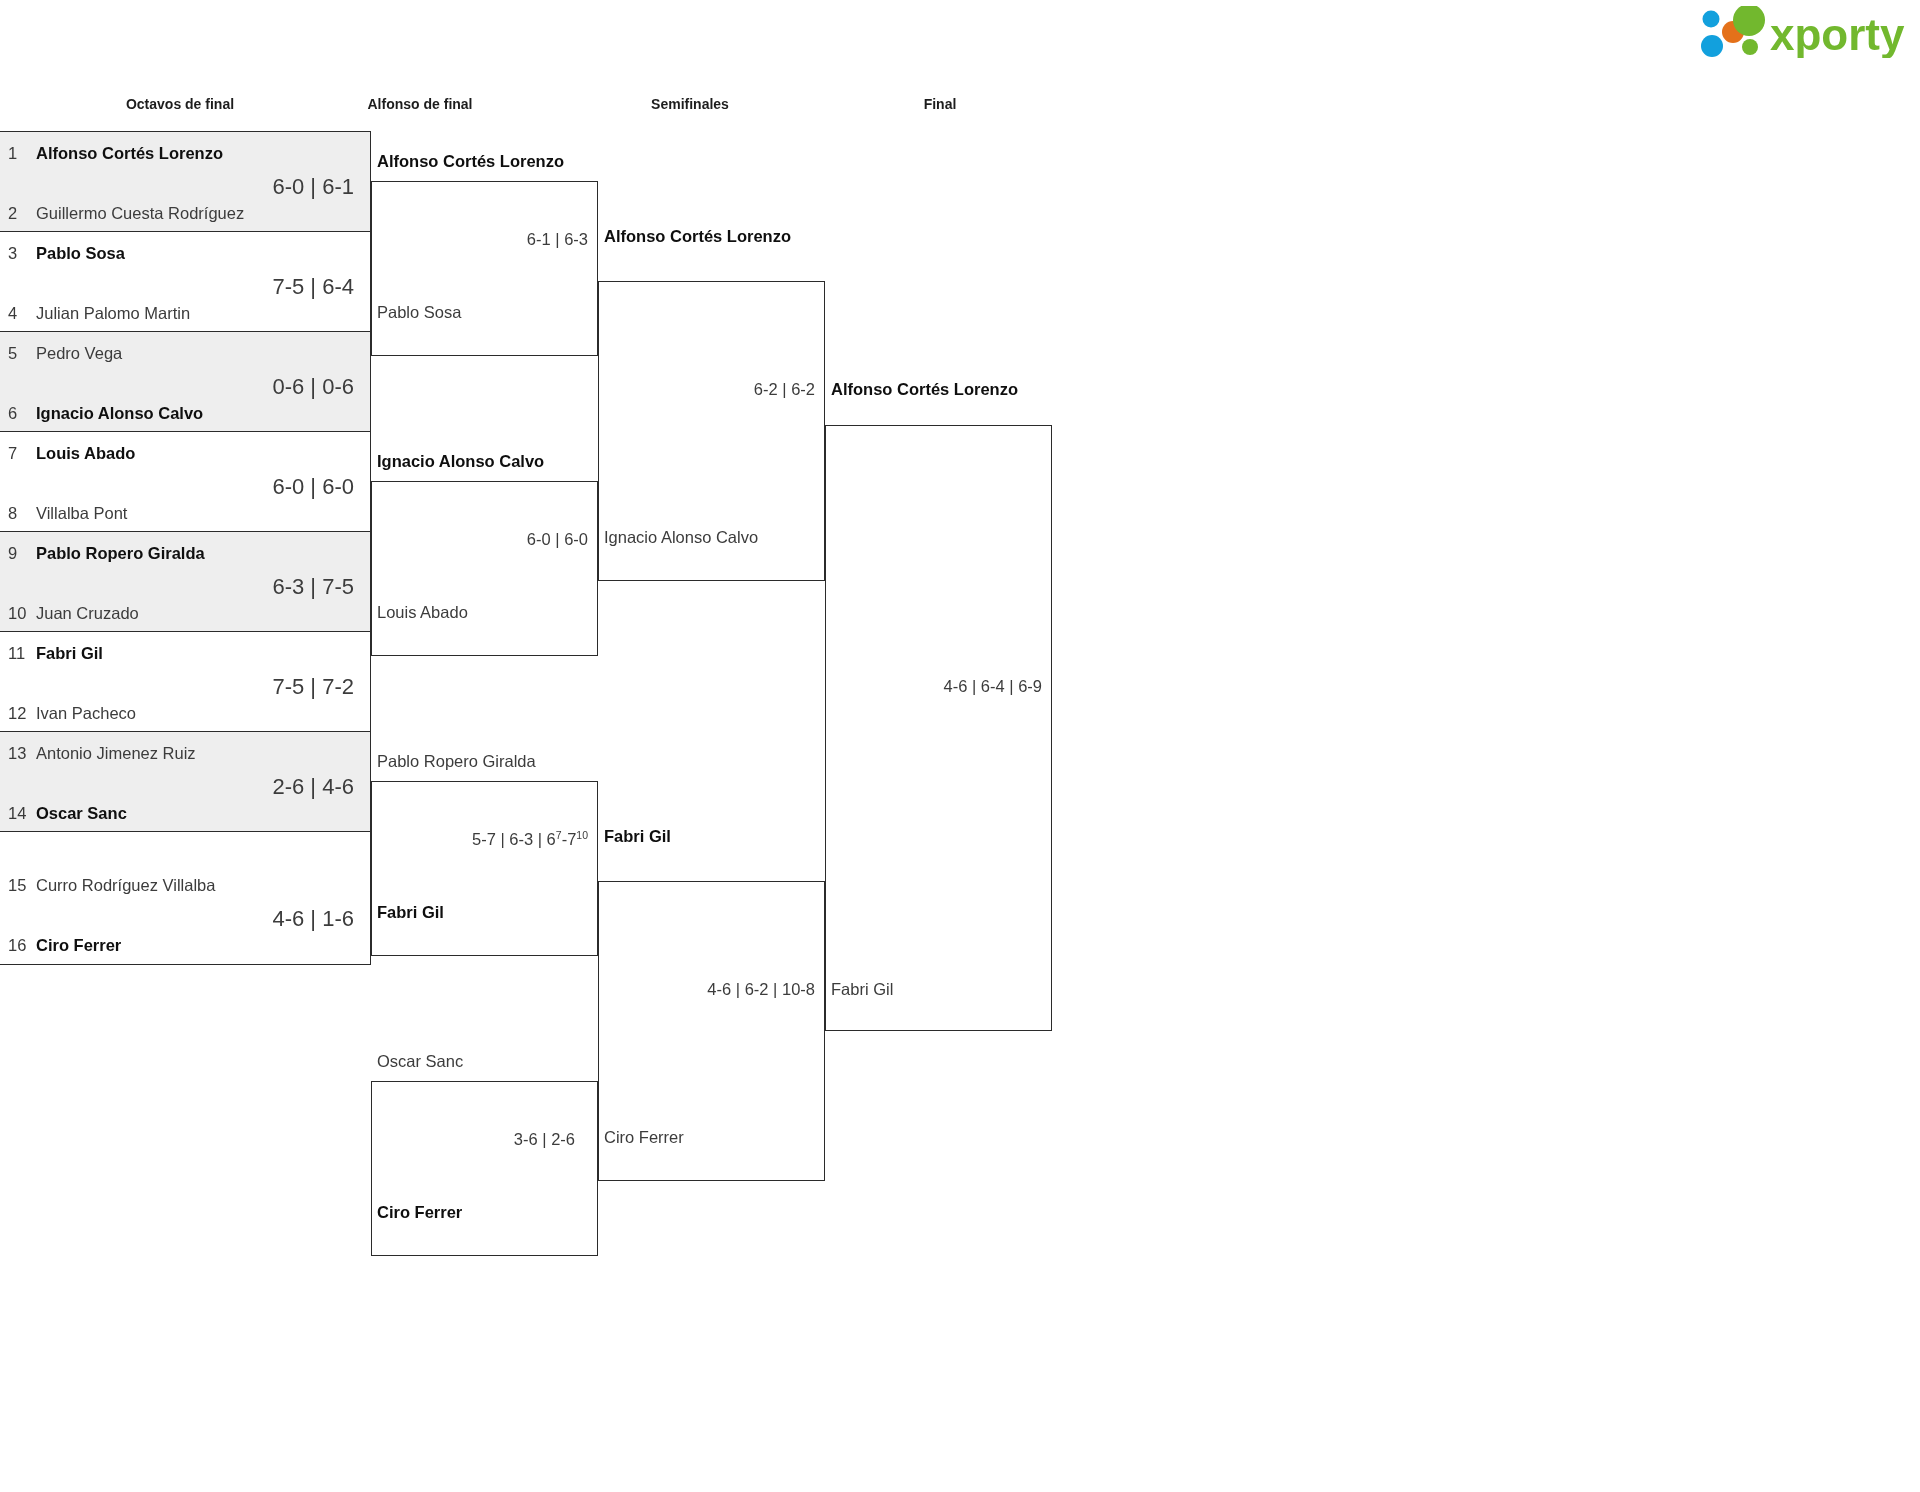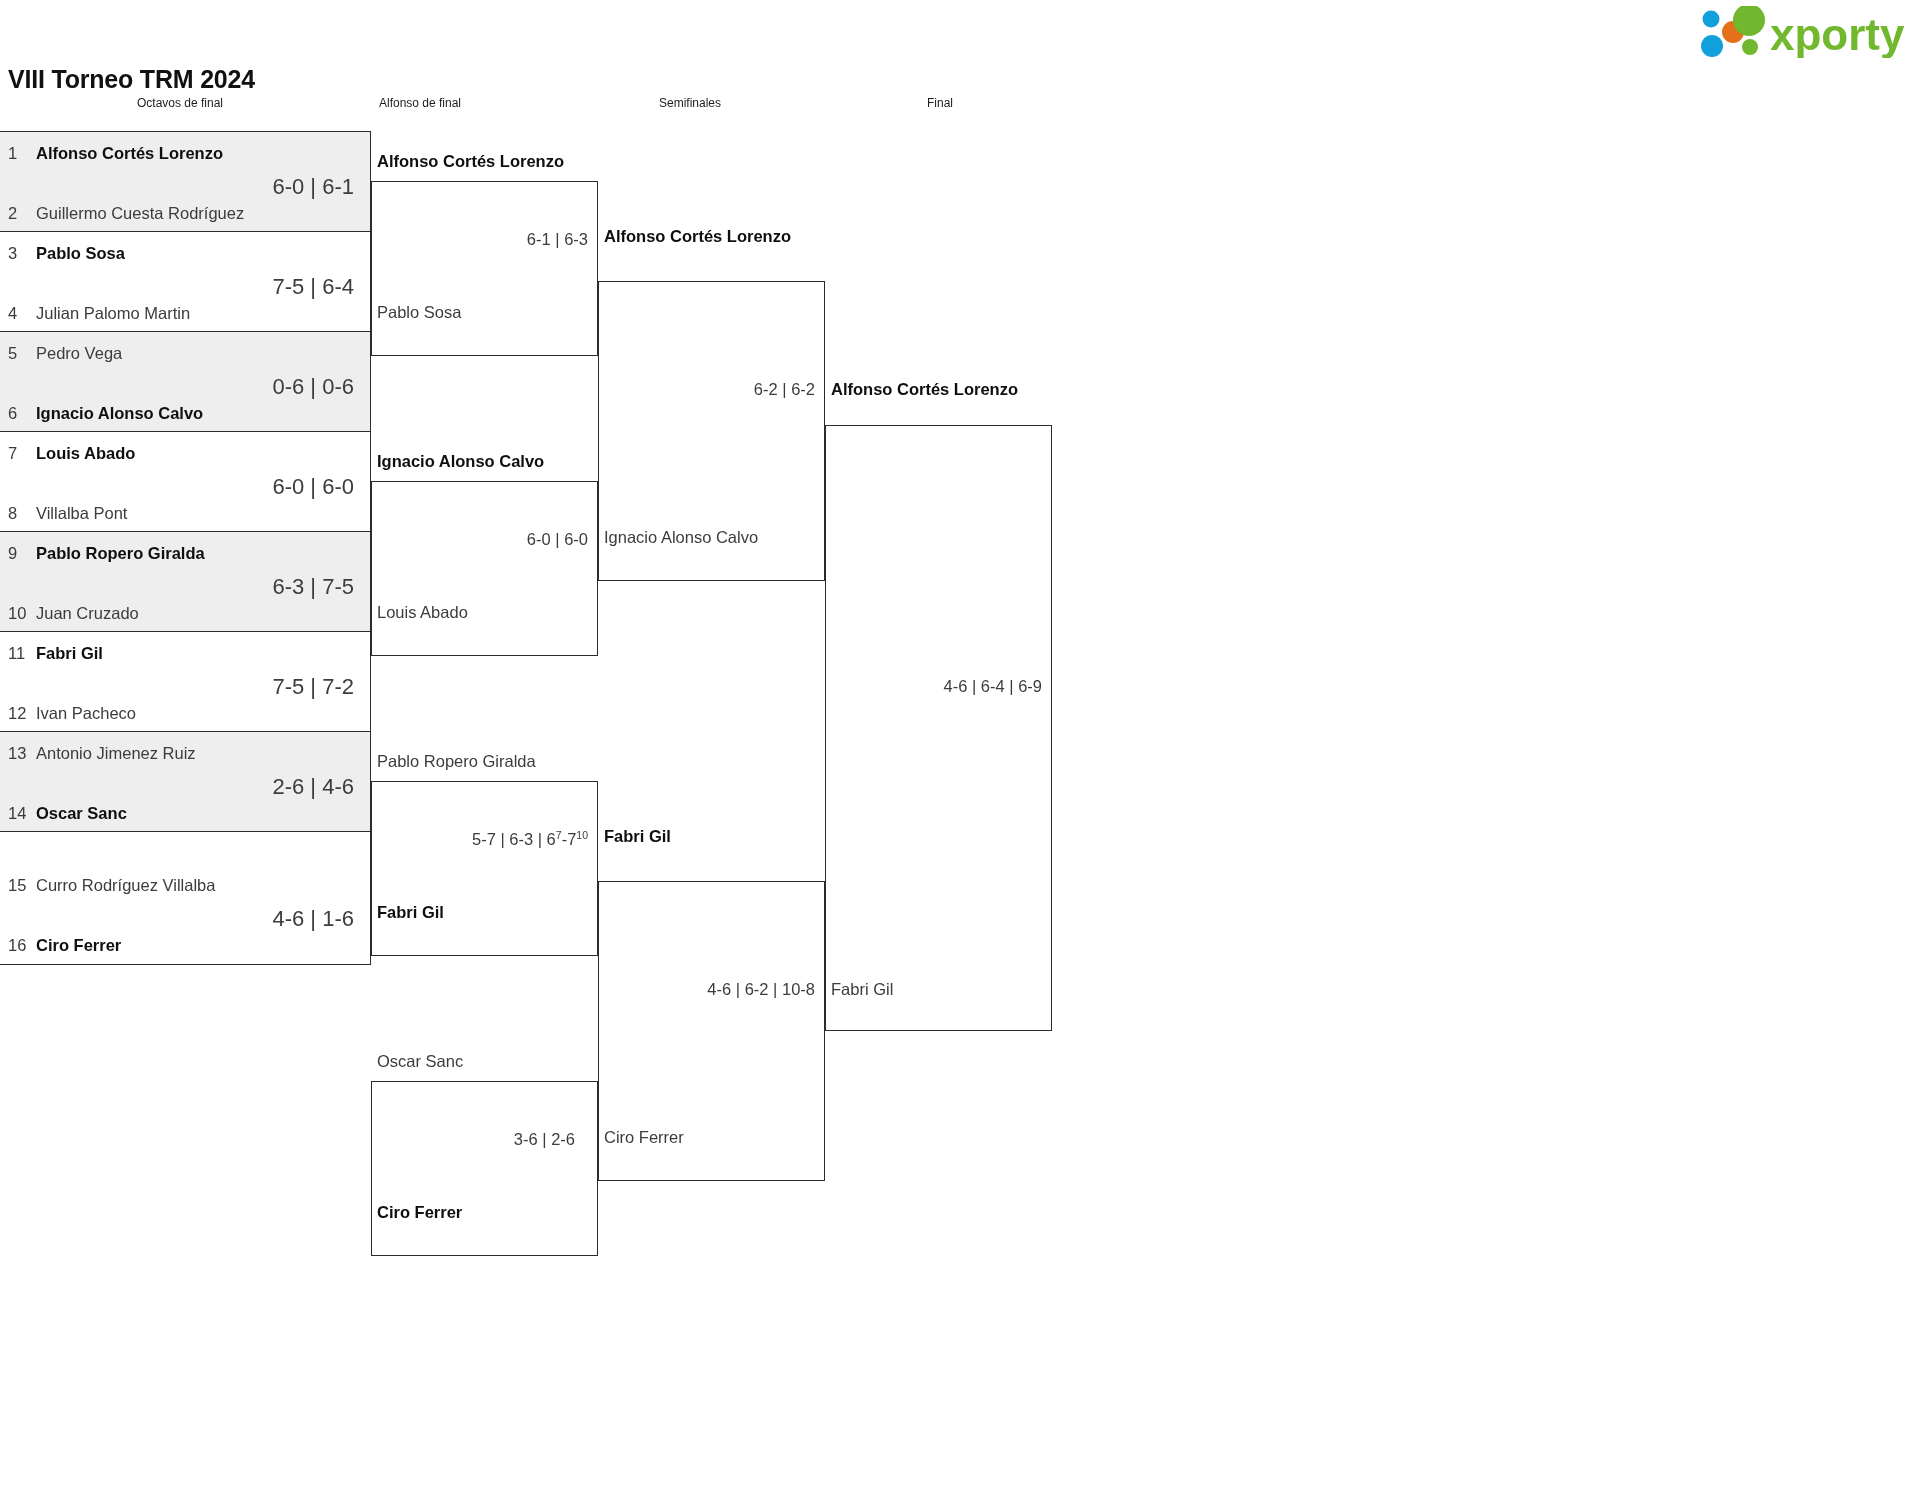--- a/index.html
+++ b/index.html
@@ -35,22 +35,22 @@
   .logo {
     position: absolute;
     left: 1694px; top: 6px;
     width: 216px; height: 52px;
   }
   .logo svg { display: block; }
 
   
   .round-header {
     position: absolute;
-    font-size: 12px;
-    font-weight: 400;
+    font-size: 14px;
+    font-weight: 700;
     color: #1d1d1d;
     white-space: nowrap;
     text-align: center;
   }
 
   
   .r1-block {
     position: absolute;
     left: 0px; top: 131px;
     width: 371px;
@@ -124,24 +124,20 @@
     font-size: 10.5px;
     vertical-align: super;
     line-height: 0;
   }
 </style>
 </head>
 <body>
 
 <div id="page">
 
-  <div class="title-block">
-    <span class="title-line">VIII Torneo TRM 2024</span>
-    <span class="title-line">Fase final. Mixto</span>
-  </div>
 
   <div class="logo">
     <svg width="216" height="52" viewBox="0 0 216 52" xmlns="http://www.w3.org/2000/svg">
       <circle cx="17" cy="13" r="8.5" fill="#12a0dd"></circle>
       <circle cx="18" cy="40" r="11" fill="#12a0dd"></circle>
       <circle cx="39" cy="26" r="11" fill="#e4711a"></circle>
       <circle cx="55" cy="14" r="16" fill="#72b82e"></circle>
       <circle cx="56" cy="41" r="8" fill="#72b82e"></circle>
       <g fill="#72b82e" font-family="Liberation Sans, sans-serif" font-size="44" font-weight="700">
         <text x="76" y="44">xporty</text>

